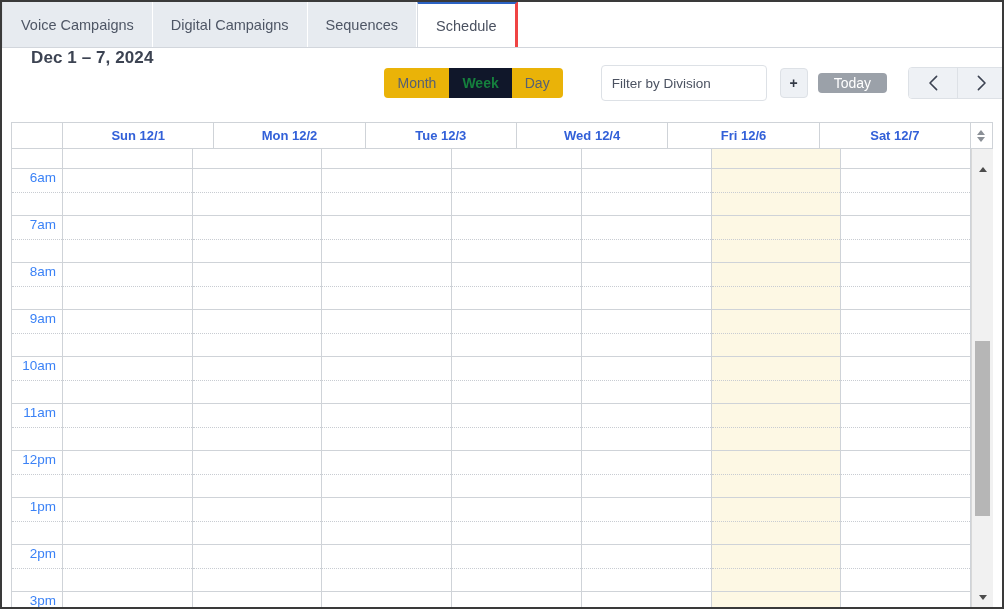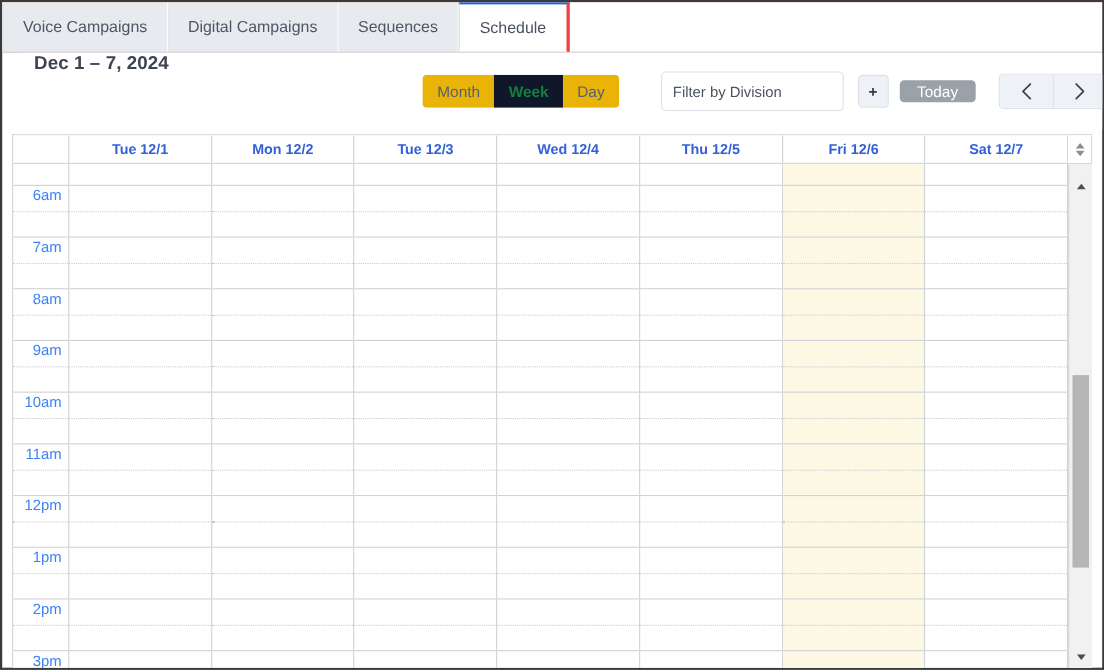--- a/index.html
+++ b/index.html
@@ -19,21 +19,21 @@
     border: 2px solid #3a3a3a;
     background: #ffffff;
     overflow: hidden;
   }
 
   
   .tab-bar {
     position: absolute;
     left: 0; top: 0;
     width: 1000px; height: 46px;
-    background: #fca5a5;
+    background: #eab308;
     display: flex;
     align-items: flex-end;
     border-bottom: 1px solid #d2d6dc;
   }
   .tab {
     height: 45px;
     display: flex;
     align-items: center;
     justify-content: center;
     padding: 0 18px;
@@ -359,25 +359,24 @@
           </svg>
         </button>
       </div>
     </div>
   </div>
 
   <div class="calendar">
 
     <div class="day-head-row">
       <div class="gutter-head"></div>
-      <div class="day-head">Tue 12/1</div>
+      <div class="day-head">Sun 12/1</div>
       <div class="day-head">Mon 12/2</div>
       <div class="day-head">Tue 12/3</div>
       <div class="day-head">Wed 12/4</div>
-      <div class="day-head">Thu 12/5</div>
       <div class="day-head">Fri 12/6</div>
       <div class="day-head">Sat 12/7</div>
       <div class="spin-head">
         <div class="tri-up"></div>
         <div class="tri-dn"></div>
       </div>
     </div>
 
     <div class="grid-area">
 

